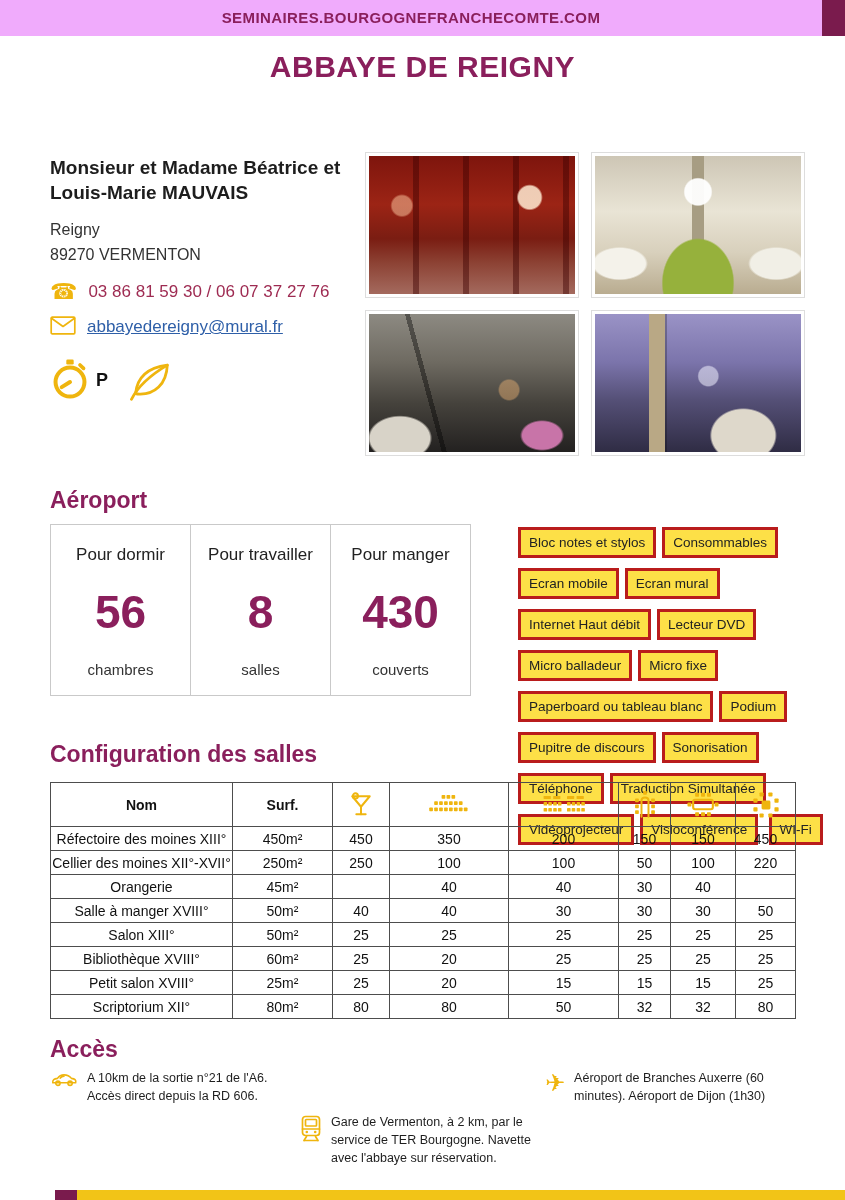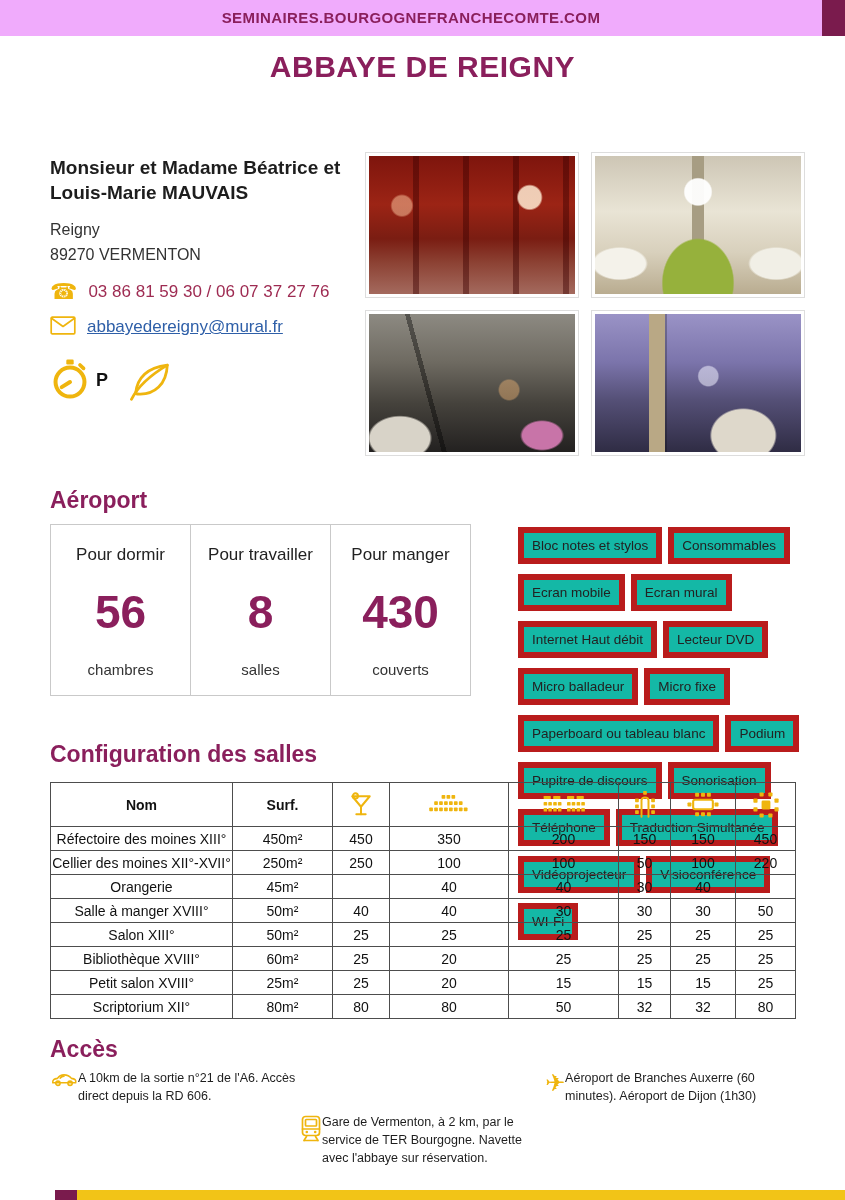--- a/index.html
+++ b/index.html
@@ -73,33 +73,33 @@
   
   .cap-boxes { position:absolute; left:50px; top:524px; width:421px; height:172px; display:flex;border-radius:12px; }
   .cap-box { flex:1; border:1px solid #c9c9c9; margin-left:-1px; text-align:center; padding-top:20px; background:#fff; }
   .cap-box:first-child { margin-left:0; }
   .cap-label { font-size:17px; color:#222; }
   .cap-value { font-size:46px; font-weight:bold; color:#8A1F5C; margin-top:20px; }
   .cap-unit  { font-size:15px; color:#333; margin-top:22px; }
 
   
   .chips { position:absolute; left:518px; top:527px; width:324px; }
-  .chip { display:inline-block; border:6px solid #b91c1c; background:#14b8a6; color:#222;
+  .chip { display:inline-block; border:3px solid #b91c1c; background:#fde047; color:#222;
     font-size:13.5px; padding:5px 8px; margin:0 6px 10px 0; white-space:nowrap; }
 
   
   table.rooms { position:absolute; left:50px; top:782px; width:745px; border-collapse:collapse; table-layout:fixed; }
   table.rooms th, table.rooms td { border:1px solid #4d4d4d; text-align:center; vertical-align:middle;
     font-size:14px; color:#111; padding:0; height:24px; overflow:hidden; }
   table.rooms thead th { height:44px; font-weight:bold; }
   .hicon svg { display:block; margin:0 auto; }
 
   
   .access { position:absolute; left:50px; top:1070px; width:750px; display:flex; }
-  .acc-item { display:flex; align-items:flex-start; }
+  .acc-item { display:flex; gap:9px; align-items:flex-start; }
   .acc-item.a1 { width:250px; }
   .acc-item.a2 { width:245px;margin-top:44px; }
   .acc-item.a3 { width:255px; }
   .acc-icon { flex:0 0 auto; margin-top:1px; }
   .acc-text { font-size:12.5px; line-height:1.42; color:#1e1e1e; }
   .plane-glyph { font-family:"DejaVu Sans",sans-serif; color:#EFB50E; font-size:24px; line-height:1; }
 
   
   .footer-square { position:absolute; left:55px; bottom:0; width:22px; height:10px; background:#7A1B4D; }
   .footer-bar { position:absolute; left:77px; right:0; bottom:0; height:10px; background:#F2C417; }

